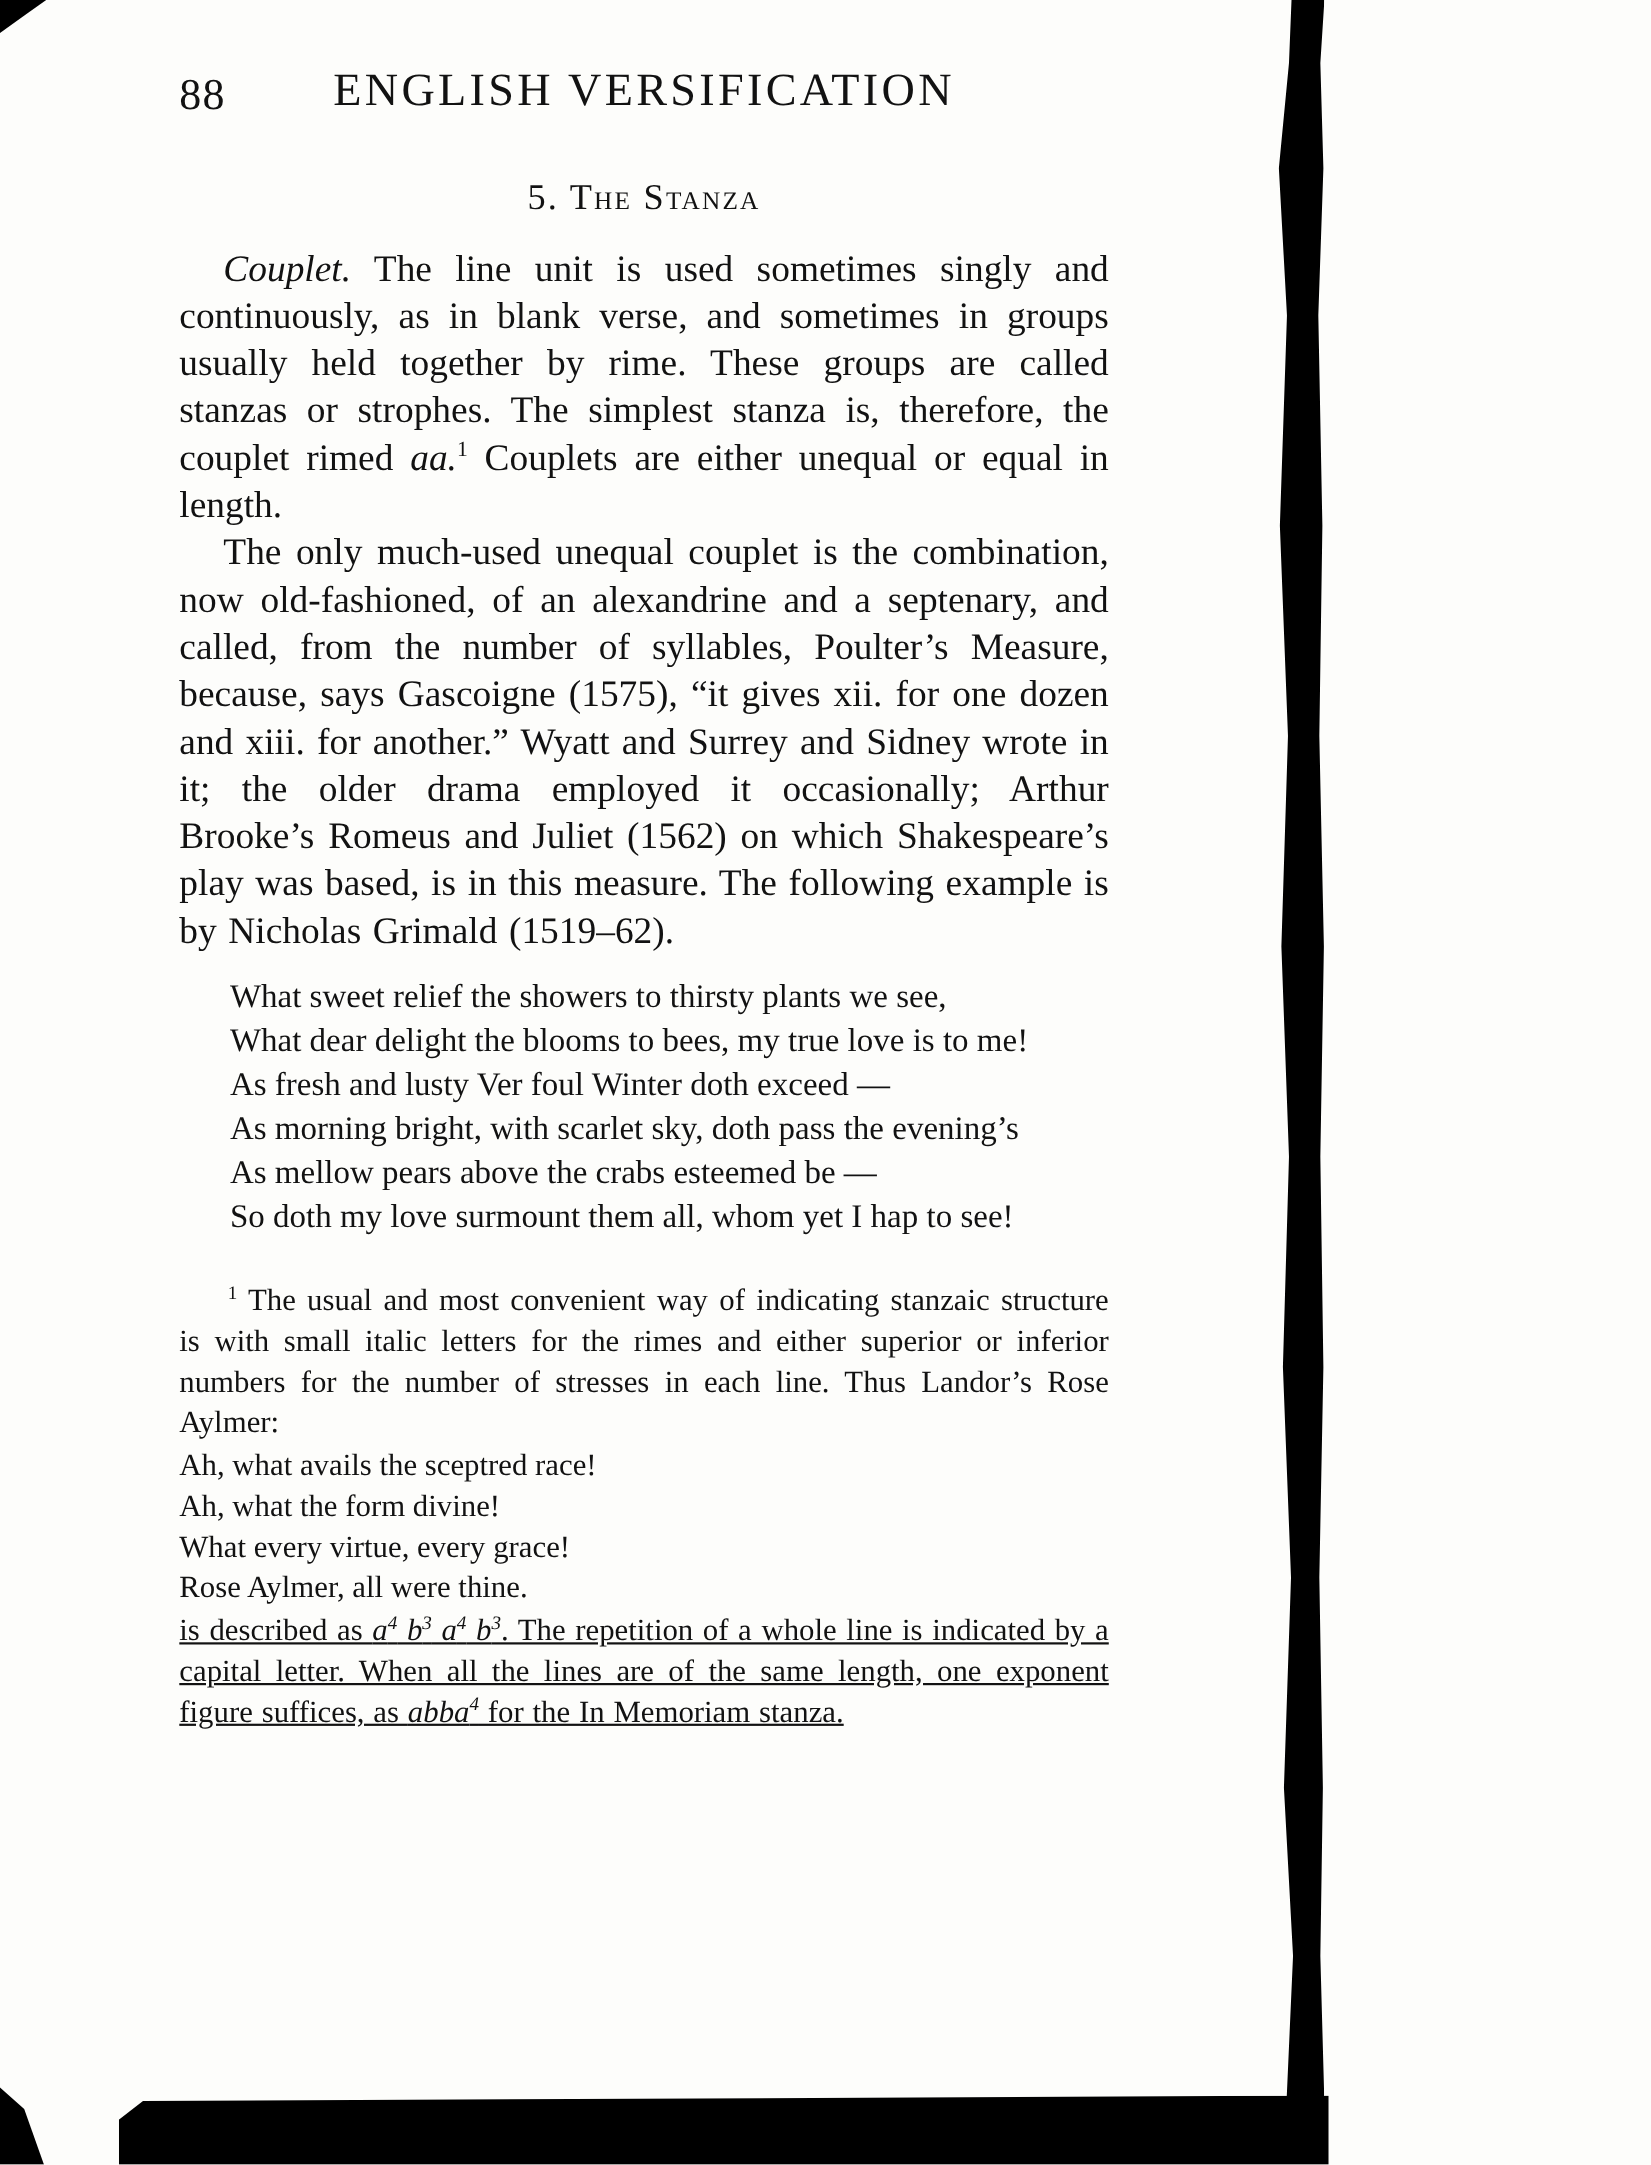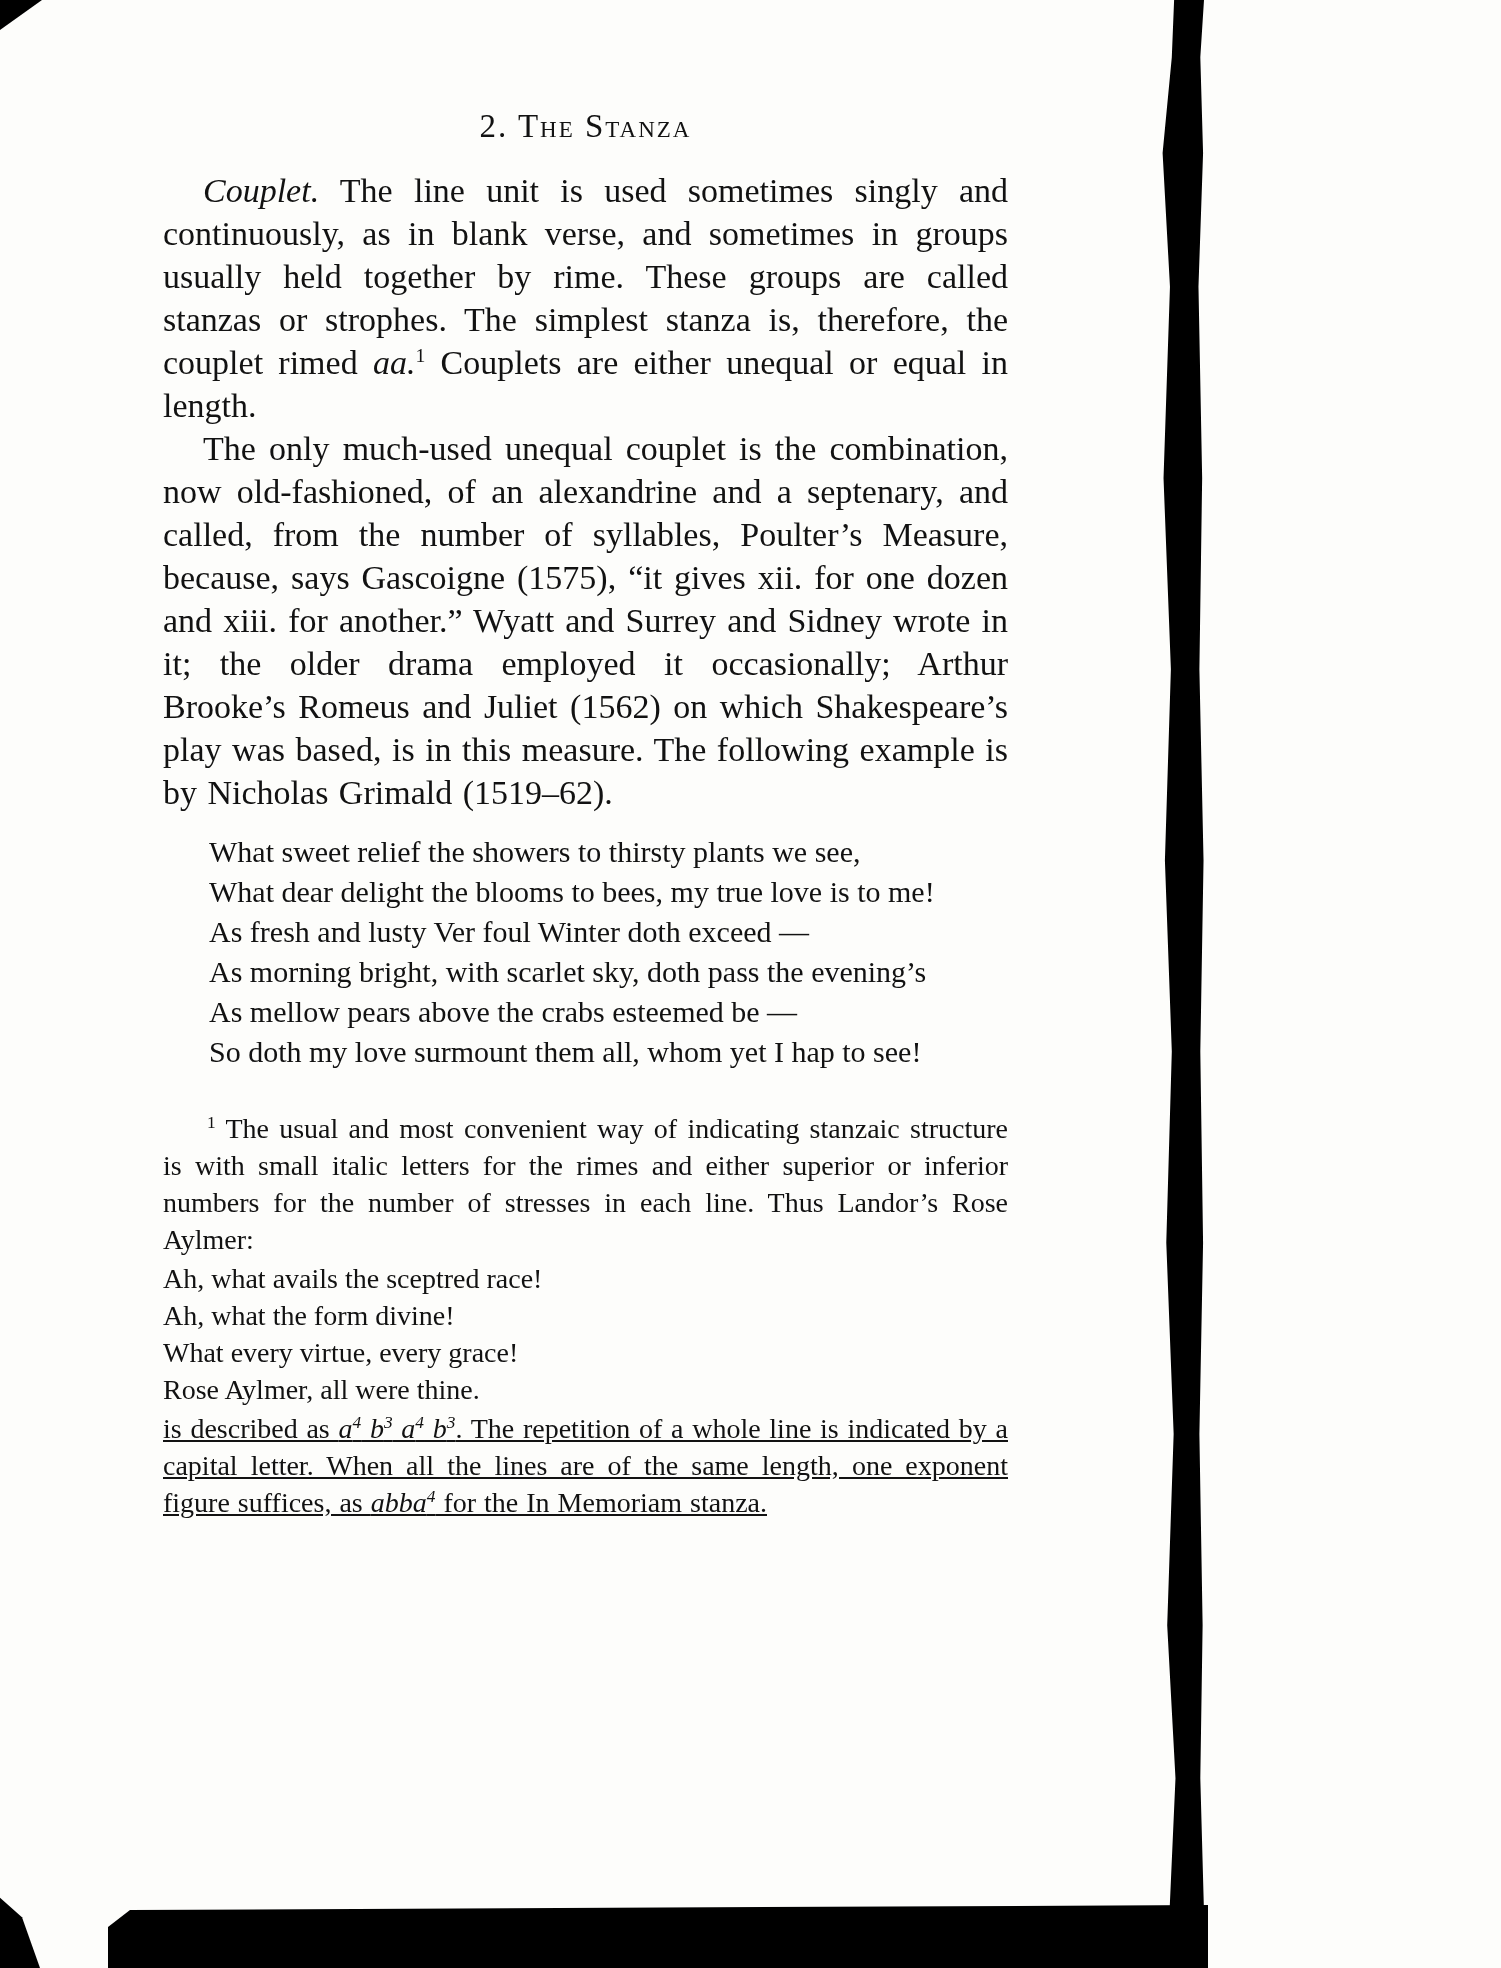--- a/index.html
+++ b/index.html
@@ -105,22 +105,26 @@
   .corner-bl {
     left: 0; top: 1890px; width: 40px; height: 78px;
     clip-path: polygon(0 10%, 55% 35%, 100% 100%, 0 100%);
   }
 </style>
 </head>
 <body>
 
 <div class="content">
 
+  <header class="page-header">
+    <span class="page-number">88</span>
+    <span class="running-title">ENGLISH VERSIFICATION</span>
+  </header>
 
-  <h2 class="section-heading">2. The Stanza</h2>
+  <h2 class="section-heading">5. The Stanza</h2>
 
   <p class="body-para first"><i>Couplet.</i><span>  The line unit is used sometimes singly and continuously, as in blank verse, and sometimes in groups usually held together by rime.  These groups are called stanzas or strophes.  The simplest stanza is, therefore, the couplet rimed </span><i>aa.</i><sup class="fn-ref">1</sup><span>  Couplets are either unequal or equal in length.</span></p>
 
   <p class="body-para">The only much-used unequal couplet is the combination, now old-fashioned, of an alexandrine and a septenary, and called, from the number of syllables, Poulter’s Measure, because, says Gascoigne (1575), “it gives xii. for one dozen and xiii. for another.”  Wyatt and Surrey and Sidney wrote in it; the older drama employed it occasionally; Arthur Brooke’s Romeus and Juliet (1562) on which Shakespeare’s play was based, is in this measure.  The following example is by Nicholas Grimald (1519–62).</p>
 
   <div class="verse">
     <div class="verse-line">What sweet relief the showers to thirsty plants we see,</div>
     <div class="verse-line">What dear delight the blooms to bees, my true love is to me!</div>
     <div class="verse-line">As fresh and lusty Ver foul Winter doth exceed —</div>
     <div class="verse-line">As morning bright, with scarlet sky, doth pass the evening’s</div>

